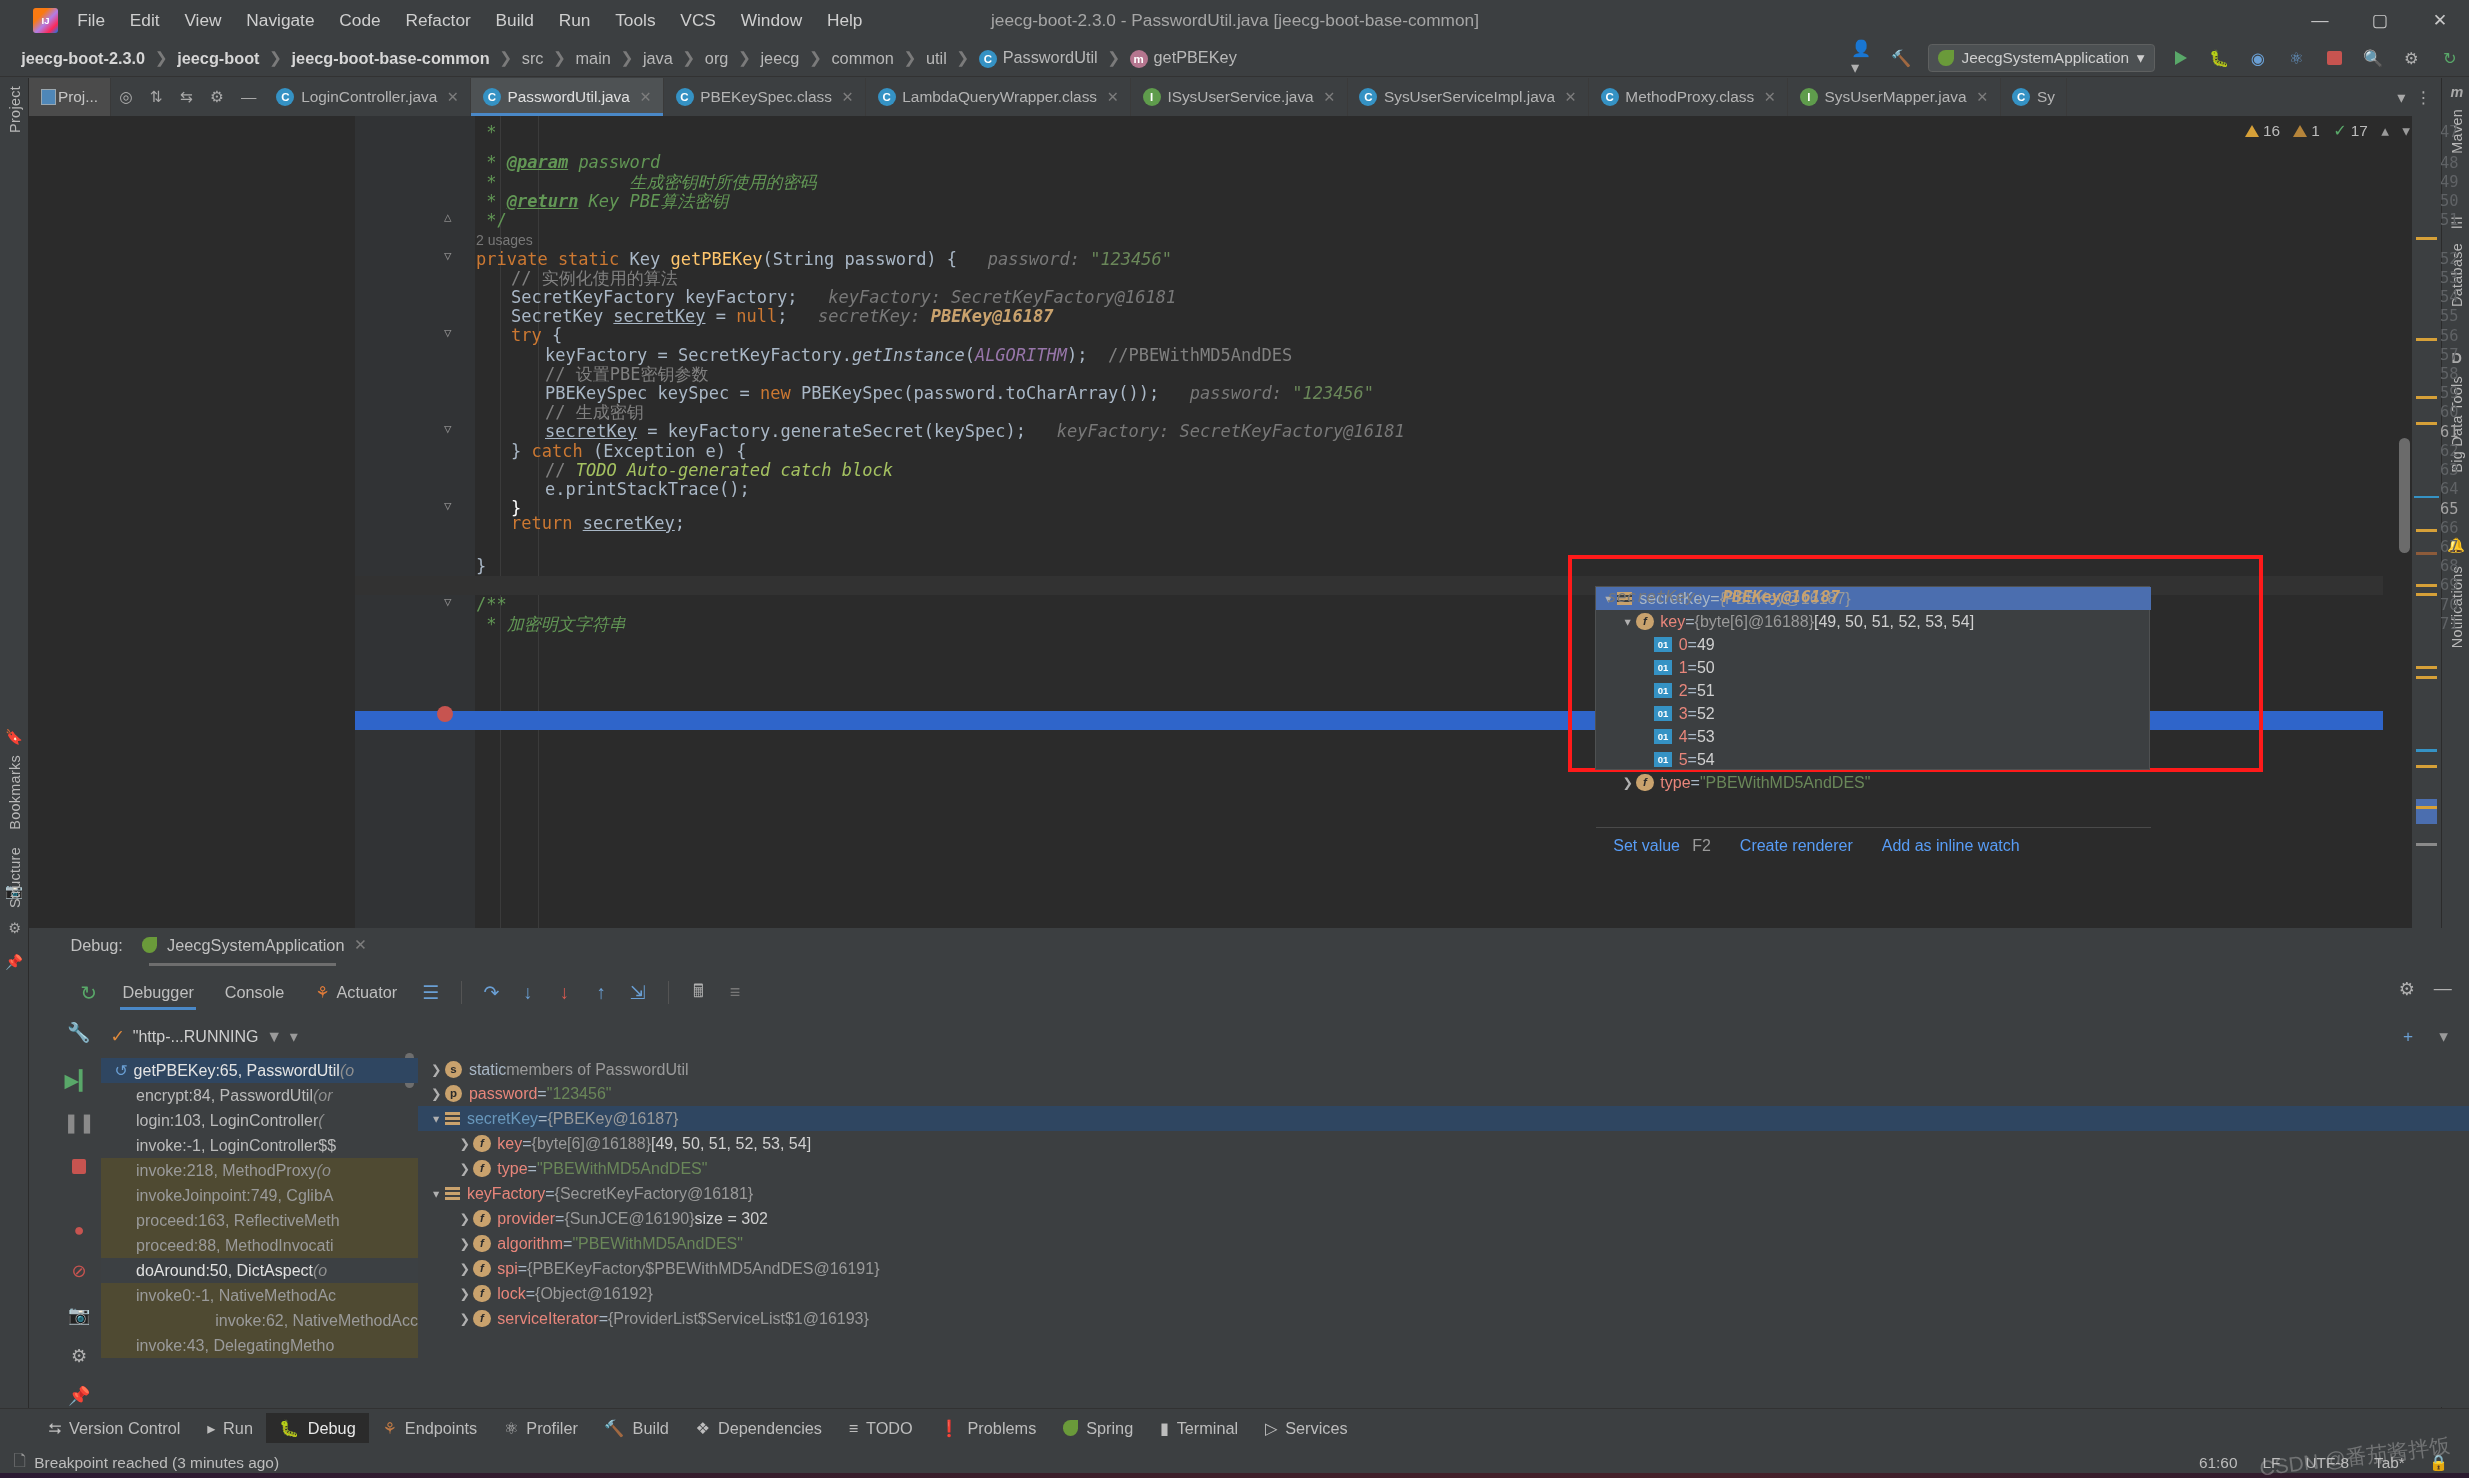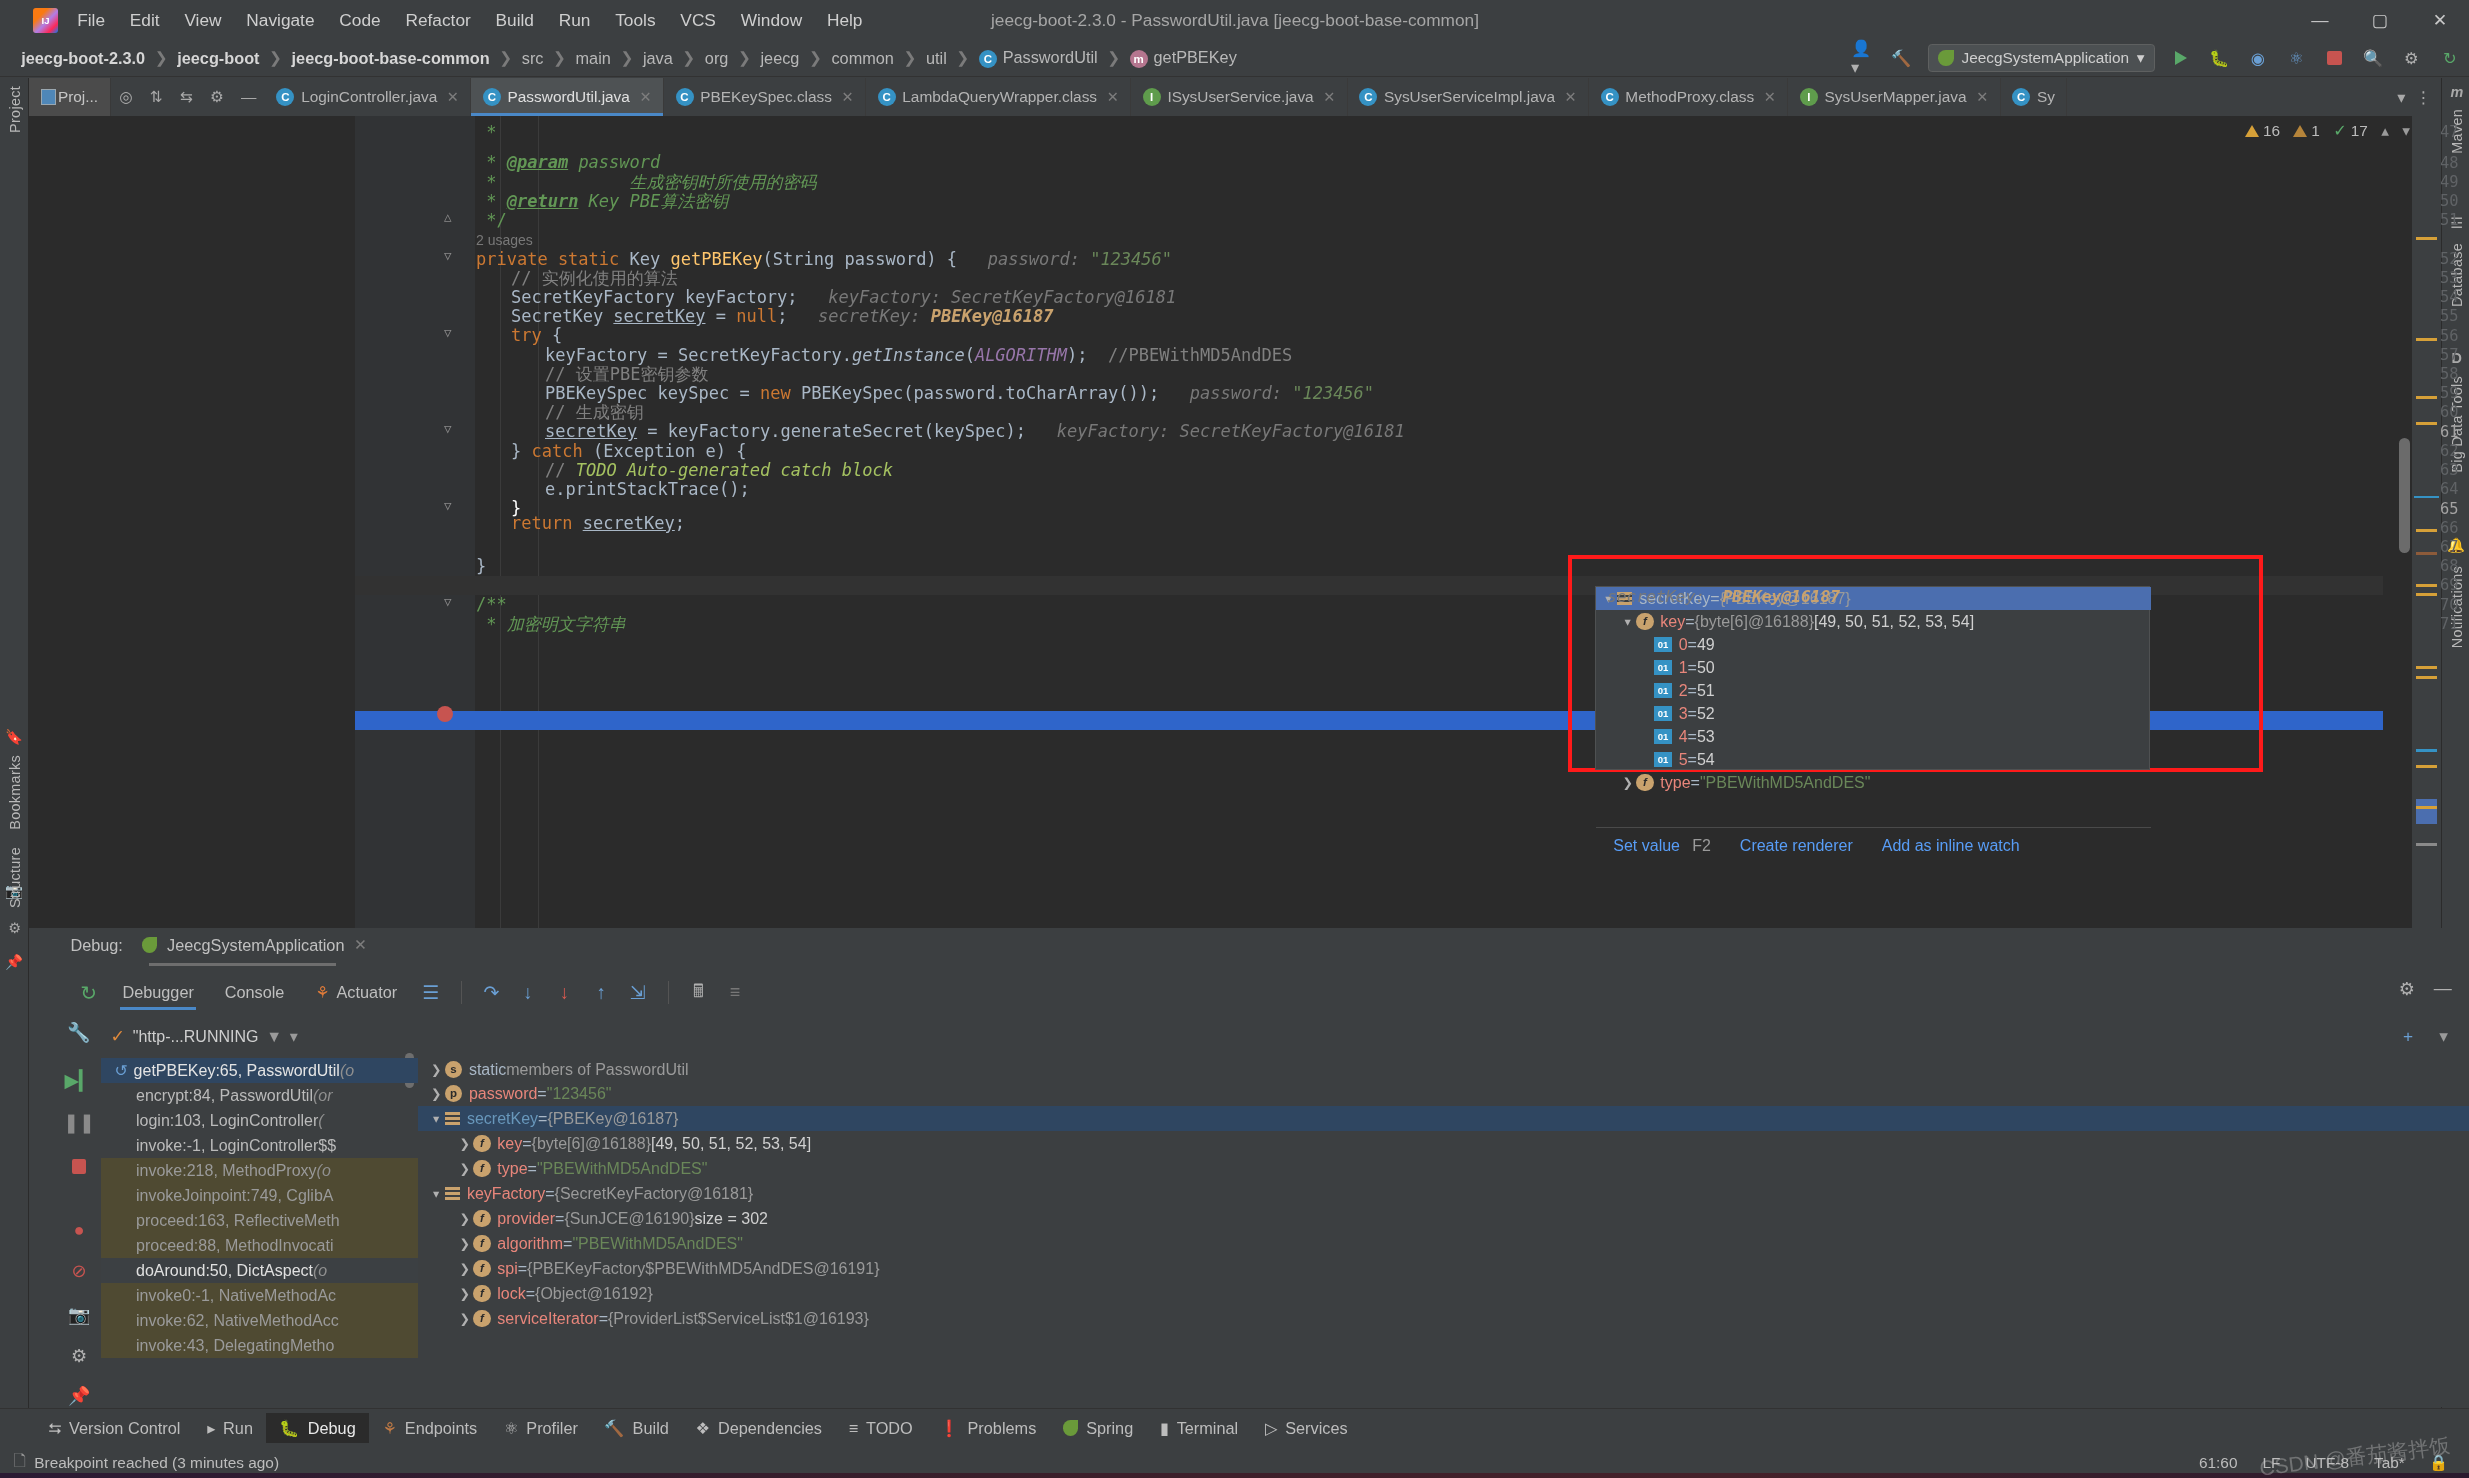--- a/index.html
+++ b/index.html
@@ -732,21 +732,21 @@
       <div class="frame-row lib" style="top:213px; padding-left:35px;">
         <span>proceed:88, MethodInvocati</span>
       </div>
       <div class="frame-row libsel" style="top:238px; padding-left:35px;">
         <span>doAround:50, DictAspect</span>
         <span class="frame-it"> (o</span>
       </div>
       <div class="frame-row lib" style="top:263px; padding-left:35px;">
         <span>invoke0:-1, NativeMethodAc</span>
       </div>
-      <div class="frame-row lib" style="top:288px; padding-left:35px;">
+      <div class="frame-row lib" style="top:288px; padding-left:35px;justify-content:flex-end;">
         <span>invoke:62, NativeMethodAcc</span>
       </div>
       <div class="frame-row lib" style="top:313px; padding-left:35px;">
         <span>invoke:43, DelegatingMetho</span>
       </div>
       <span style="position:absolute; right:-13.4px; top:152px; color:#b0b0b0; font-size:17.3px;">▾</span>
     </div>
 
     <div class="varpanel">
       <span style="position:absolute; right:56px; top:5.8px; color:#6a9fd4; font-size:17.3px;">+</span>

